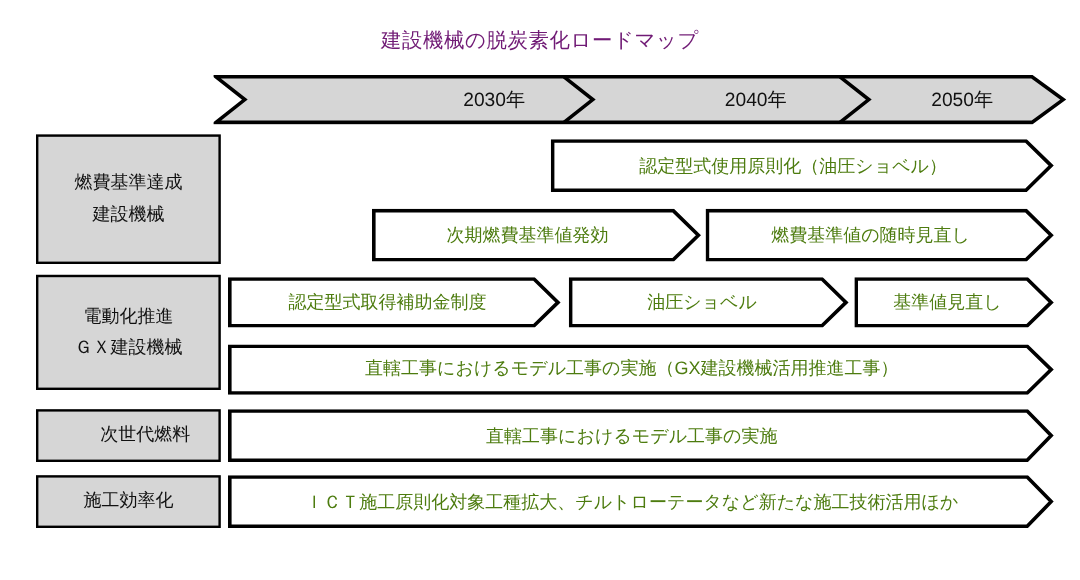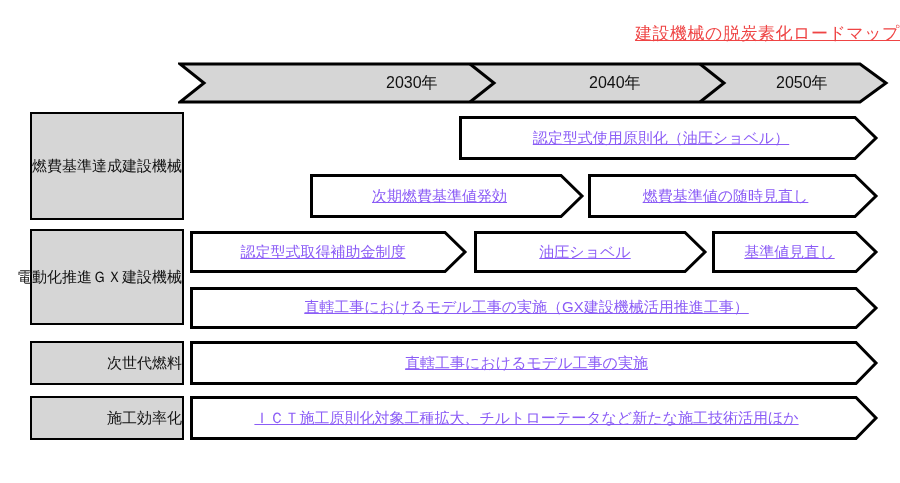--- a/index.html
+++ b/index.html
@@ -18,26 +18,25 @@
   #root {
     position: relative;
     width: 900px;
     height: 483px;
   }
   .title {
     position: absolute;
     left: 0;
     top: 22px;
     width: 900px;
-    text-align: right;
+    text-align: center;
     font-size: 17px;
     letter-spacing: 0.5px;
-    color: #ef4444;
+    color: #701a75;
     white-space: nowrap;
-    text-decoration: underline;
   }
   
   .timeline {
     position: absolute;
     left: 178px;
     top: 62px;
     width: 712px;
     height: 42px;
   }
   .timeline svg { display: block; }
@@ -48,22 +47,23 @@
     white-space: nowrap;
     top: 11px;
   }
   
   .row-label {
     position: absolute;
     background: #d6d6d6;
     border: 2.5px solid #000000;
     box-sizing: border-box;
     display: flex;
+    flex-direction: column;
     align-items: center;
-    justify-content: flex-end;
+    justify-content: center;
     font-size: 15px;
     line-height: 1.75;
     color: #111111;
     white-space: nowrap;
   }
   .row-label span { display: block; }
   
   .arrow {
     position: absolute;
     box-sizing: border-box;
@@ -77,43 +77,42 @@
   .arrow .atext {
     position: absolute;
     left: 0;
     top: 0;
     right: 0;
     bottom: 0;
     display: flex;
     align-items: center;
     justify-content: center;
     font-size: 15px;
-    color: #8b5cf6;
+    color: #4d7c0f;
     white-space: nowrap;
     padding-right: 16px;
     box-sizing: border-box;
-    text-decoration: underline;
   }
   .arrow.tight .atext { padding-right: 12px; }
 </style>
 </head>
 <body>
 
 <div id="root">
 
   <div class="title">建設機械の脱炭素化ロードマップ</div>
 
   <div class="timeline">
     <svg width="712" height="42" viewBox="0 0 712 42">
       <path d="M 2,2 L 682,2 L 708,21 L 682,40 L 2,40 L 26,21 Z" fill="#d6d6d6" stroke="#000000" stroke-width="3" stroke-linejoin="miter"></path>
       <path d="M 292,2 L 316,21 L 292,40" fill="none" stroke="#000000" stroke-width="3"></path>
       <path d="M 522,2 L 546,21 L 522,40" fill="none" stroke="#000000" stroke-width="3"></path>
     </svg>
     <div class="tl-label" style="left:208px;">2030年</div>
-    <div class="tl-label" style="left:411px;">2040年</div>
+    <div class="tl-label" style="left:426px;">2040年</div>
     <div class="tl-label" style="left:598px;">2050年</div>
   </div>
 
   <div class="row-label" style="left:30px; top:112px; width:154px; height:108px;">
     <span>燃費基準達成</span>
     <span>建設機械</span>
   </div>
 
   <div class="arrow" style="left:459px; top:116px; width:420px; height:44px;">
     <svg width="420" height="44" viewBox="0 0 420 44">

